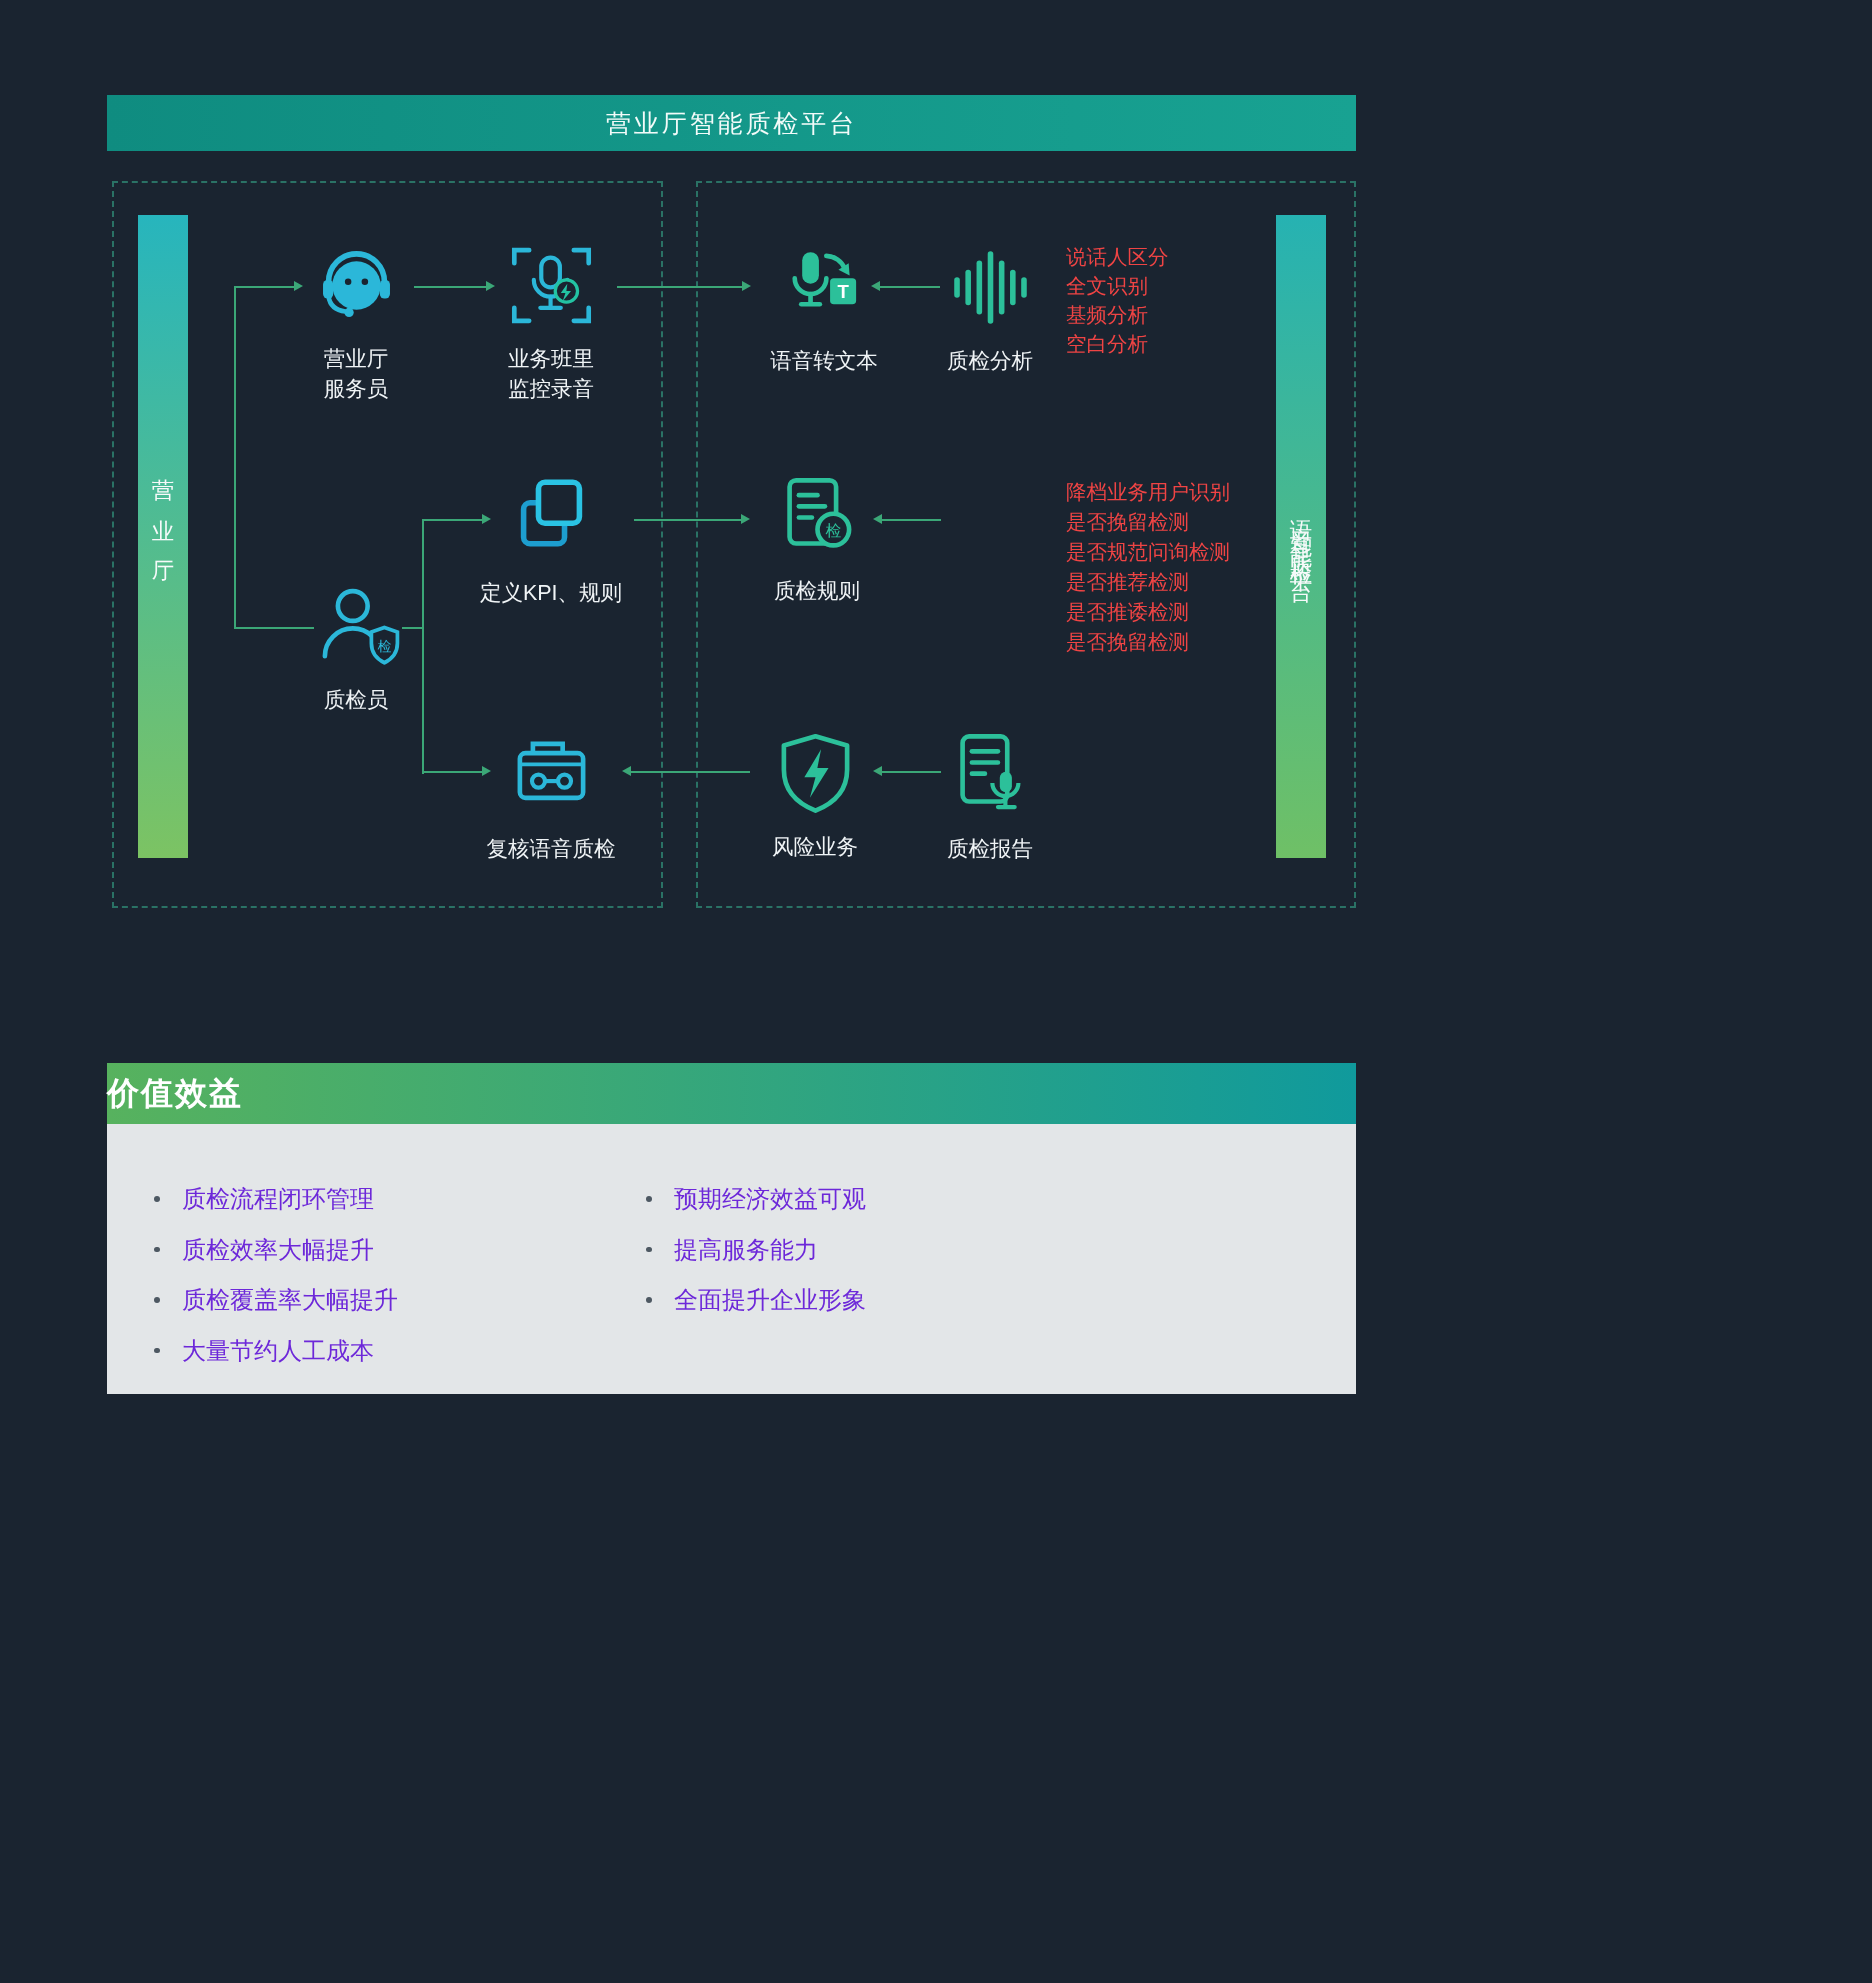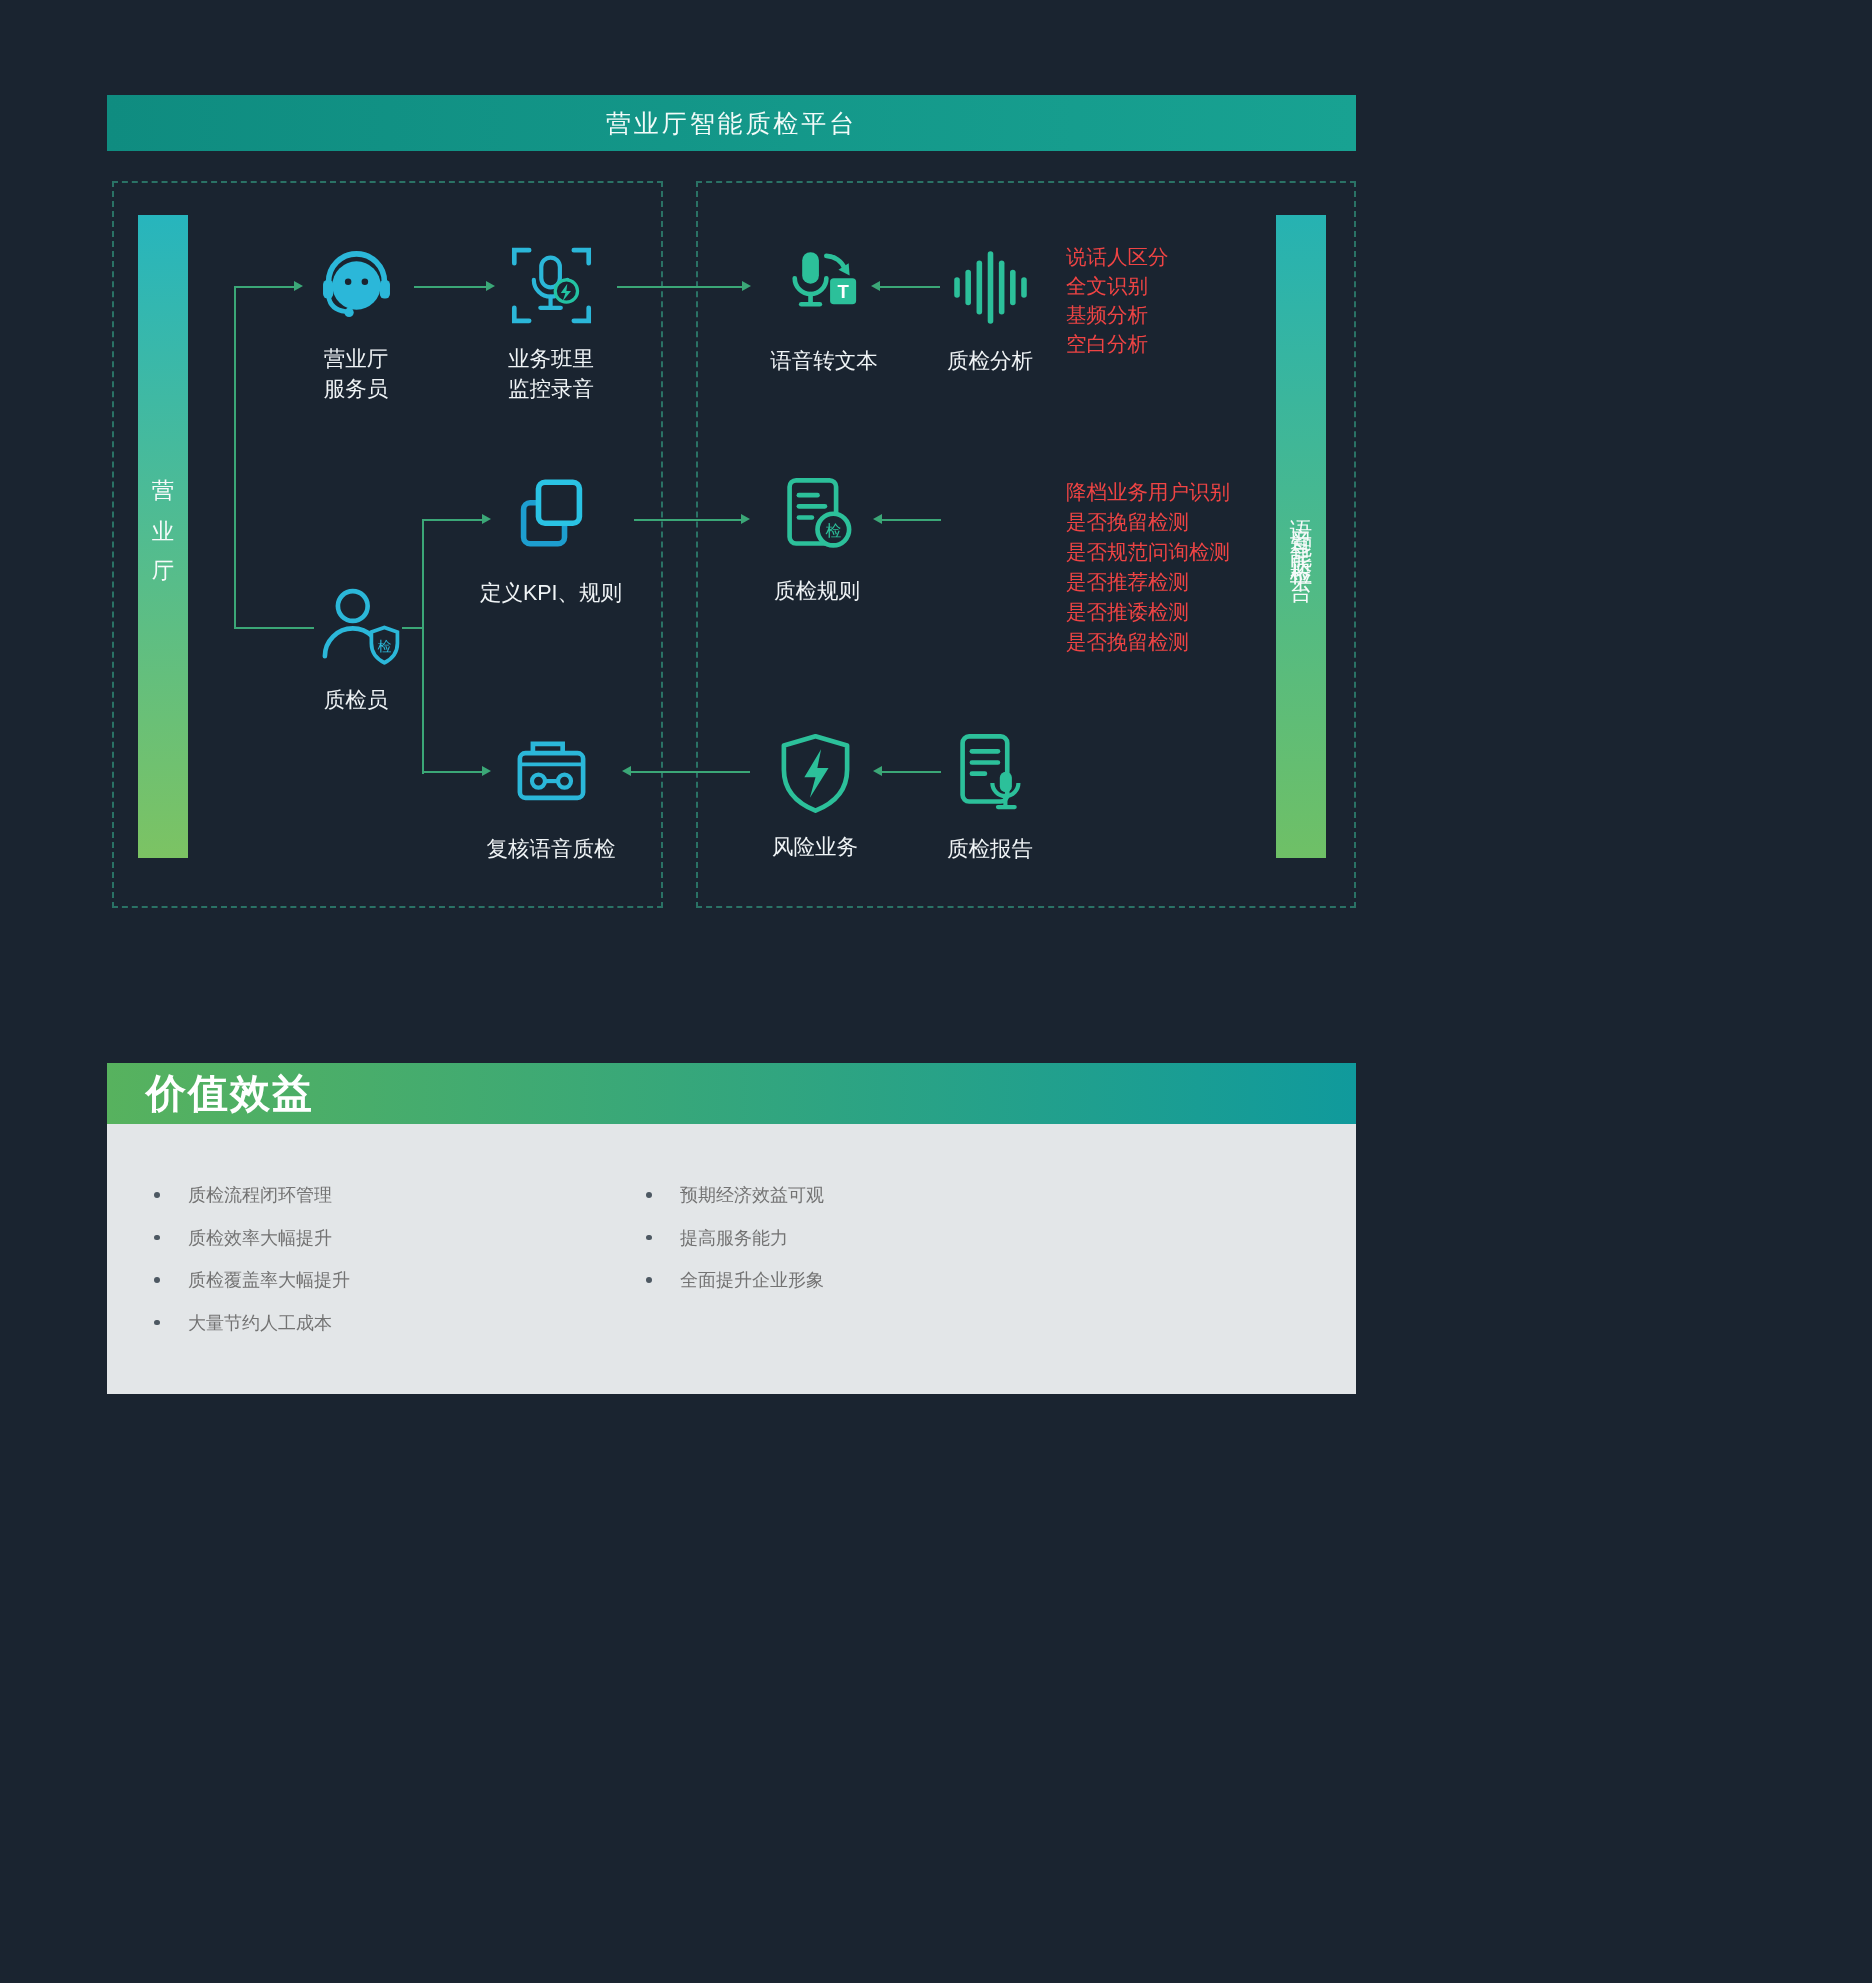--- a/index.html
+++ b/index.html
@@ -56,34 +56,34 @@
     border-top:5.9px solid transparent; border-bottom:5.9px solid transparent;
   }
   .arrow-l::before {
     content:""; position:absolute; left:-8.8px; top:-4.9px;
     border-right:9.8px solid var(--arrow,#3ba777);
     border-top:5.9px solid transparent; border-bottom:5.9px solid transparent;
   }
   
   .benefits-header {
     position:absolute; left:107px; top:1063px; width:1249px; height:61px;
-    display:flex; align-items:center; padding-left:39px;
+    display:flex; align-items:center; 
     background:linear-gradient(90deg,#57b25e,#109a9c);
-    color:#ffffff; font-size:40px; font-weight:bold; letter-spacing:2px;
+    color:#ffffff; font-size:32px; font-weight:bold; letter-spacing:2px;
   }
   .benefits-body {
     position:absolute; left:107px; top:1124px; width:1249px; height:270px;
     background:#e3e6e8;
   }
   .benefit-col { position:absolute; top:59px; }
   .benefit-col.left  { left:47px; }
   .benefit-col.right { left:539px; }
   .benefit-row {
-    display:flex; align-items:center; gap:28px; margin-bottom:18.5px;
-    font-size:18px; color:#737373;
+    display:flex; align-items:center; gap:22px; margin-bottom:18.5px;
+    font-size:24px; color:#6d28d9;
   }
   .benefit-row .dot { width:5.9px; height:5.9px; border-radius:50%; background:#4d5862; flex:none; }
   svg text { font-family:inherit; }
 </style>
 </head>
 <body>
 
 <div class="stage">
 
   <div class="top-banner">

